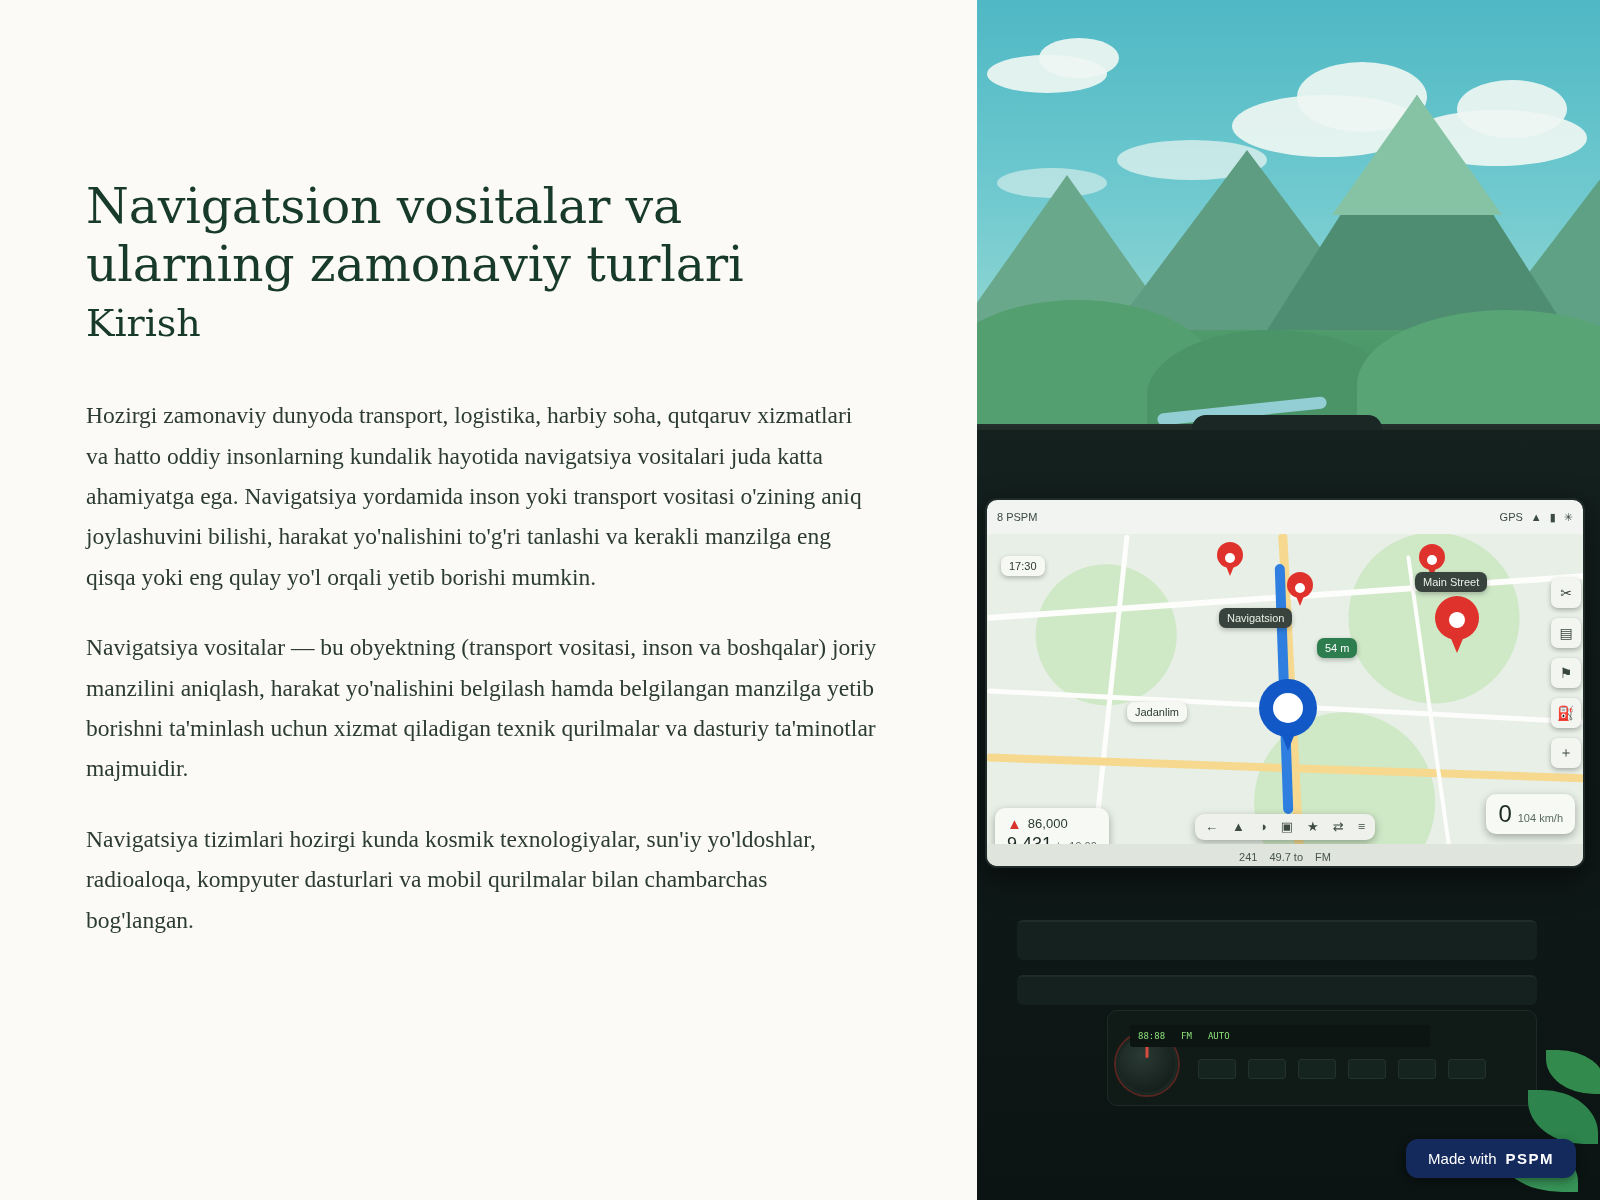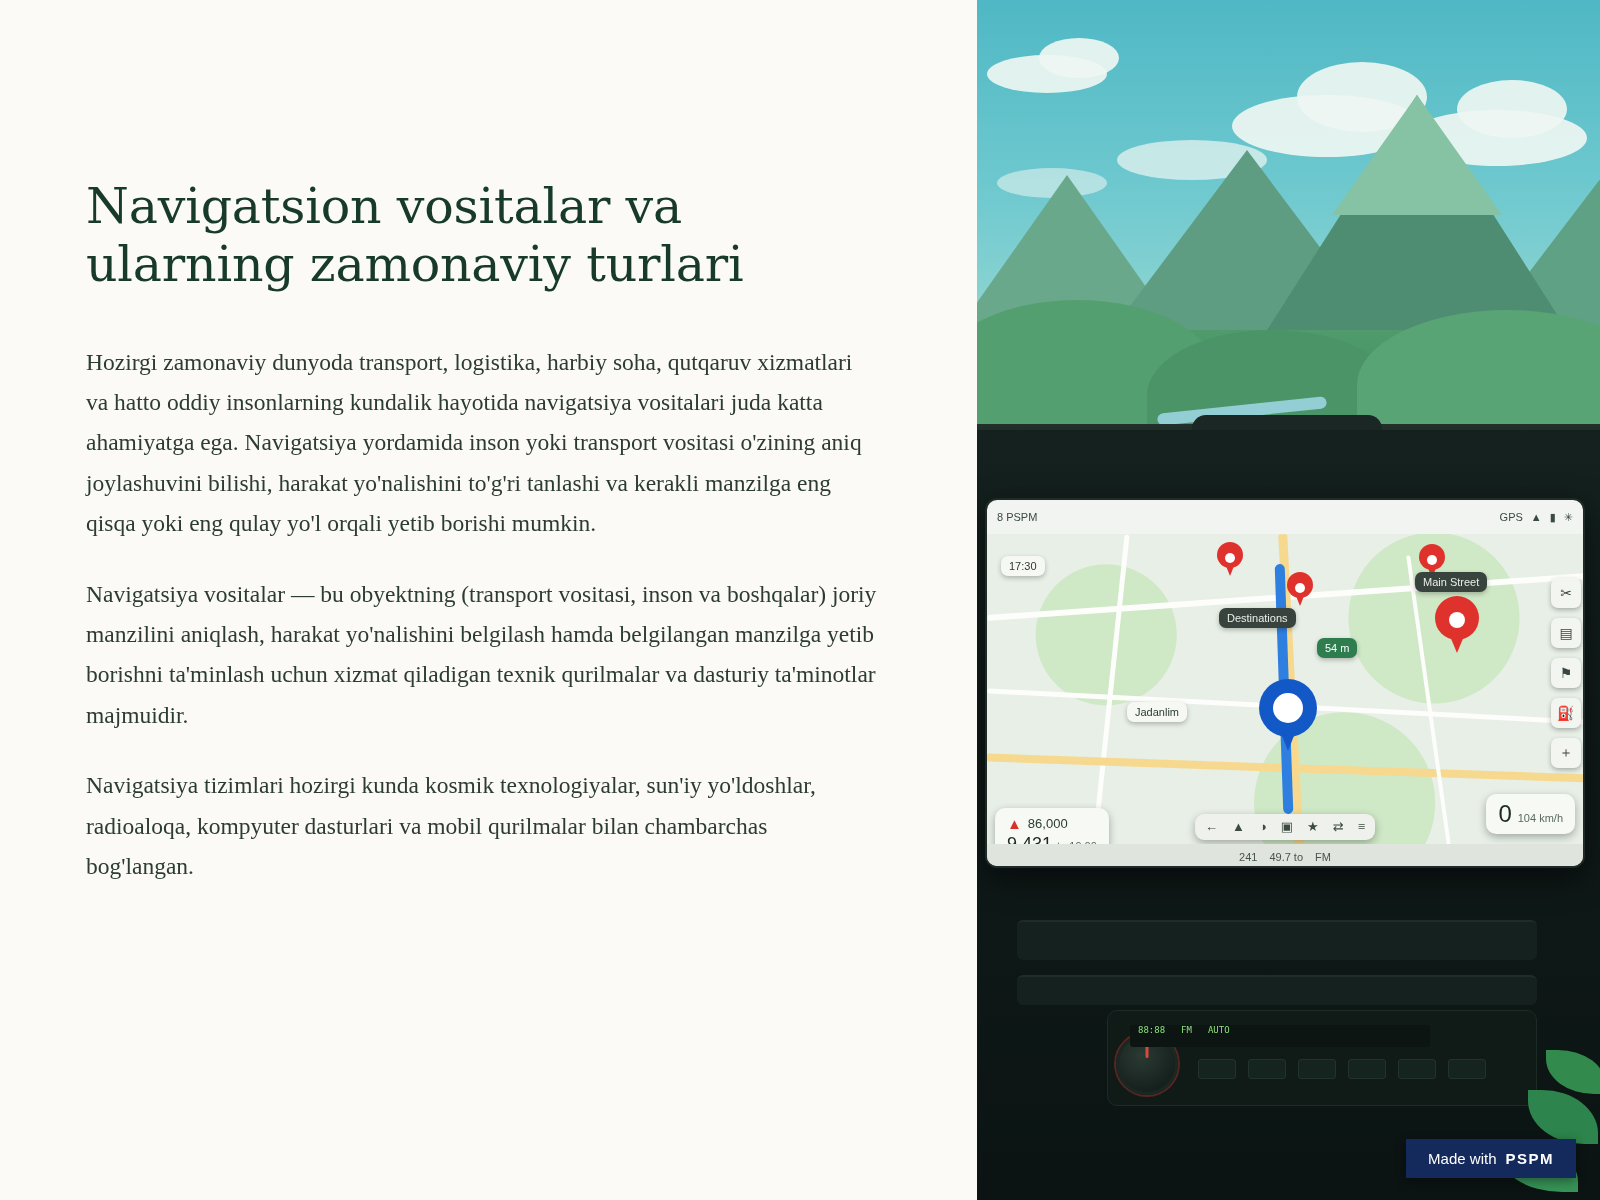--- a/index.html
+++ b/index.html
@@ -237,21 +237,21 @@
     position:absolute; background:#15211e; border-radius:6px;
     border-top:2px solid #1f2d29;
   }
   .console {
     position:absolute; left:130px; top:1010px; width:430px; height:96px;
     background:#101b18; border-radius:10px; border:1px solid #1d2a26;
   }
   .console-display {
     position:absolute; left:22px; top:14px; width:300px; height:22px;
     background:#0c1512; border-radius:3px;
-    display:flex; gap:16px; padding:0 8px;
+    display:flex; align-items:center; gap:16px; padding:0 8px;
   }
   .console-display span { color:#8de07a; font-size:9px; font-family:"DejaVu Sans Mono", monospace;}
   .console-btn {
     position:absolute; top:48px; width:38px; height:20px;
     background:#16241f; border:1px solid #22332c; border-radius:3px;
   }
   .knob {
     position:absolute; left:8px; top:22px; width:62px; height:62px;
     border-radius:50%;
     background:radial-gradient(circle at 40% 35%, #2b3a34, #0e1714);
@@ -267,38 +267,39 @@
   }
   .leaf span {
     position:absolute; background:#2f8a4f; border-radius:0 80% 0 80%;
     opacity:.95;
   }
 
   
   .gamma-badge {
     position:absolute; right:24px; bottom:22px;
     background:#142a5c; color:#fff;
-    border-radius:0;
+    border-radius:12px;
     padding:11px 22px;
     display:flex; align-items:center; gap:9px;
     font-family:"Liberation Sans", sans-serif;
     font-size:15px;
     box-shadow:0 3px 10px rgba(0,0,0,.4);
   }
   .gamma-badge .brand {
     font-weight:bold; letter-spacing:1.5px; font-size:15px;
   }
 </style>
 </head>
 <body>
 
 <div class="page">
 
   <div class="content">
     <h1 class="title">Navigatsion vositalar va ularning zamonaviy turlari</h1>
+    <h2 class="subtitle">Kirish</h2>
     <div class="body-copy">
       <p>Hozirgi zamonaviy dunyoda transport, logistika, harbiy soha, qutqaruv xizmatlari va hatto oddiy insonlarning kundalik hayotida navigatsiya vositalari juda katta ahamiyatga ega. Navigatsiya yordamida inson yoki transport vositasi o'zining aniq joylashuvini bilishi, harakat yo'nalishini to'g'ri tanlashi va kerakli manzilga eng qisqa yoki eng qulay yo'l orqali yetib borishi mumkin.</p>
       <p>Navigatsiya vositalar — bu obyektning (transport vositasi, inson va boshqalar) joriy manzilini aniqlash, harakat yo'nalishini belgilash hamda belgilangan manzilga yetib borishni ta'minlash uchun xizmat qiladigan texnik qurilmalar va dasturiy ta'minotlar majmuidir.</p>
       <p>Navigatsiya tizimlari hozirgi kunda kosmik texnologiyalar, sun'iy yo'ldoshlar, radioaloqa, kompyuter dasturlari va mobil qurilmalar bilan chambarchas bog'langan.</p>
     </div>
   </div>
 
   <div class="visual">
 
     <div class="sky"></div>
@@ -371,21 +372,21 @@
               <div class="tip"></div>
               <div class="dot"></div>
           </div>
           <div class="pos-marker" style="left:272px;top:145px;">
             <div class="head"></div>
               <div class="tip"></div>
               <div class="dot"></div>
           </div>
 
           <div class="map-chip" style="left:14px;top:22px;">17:30</div>
-          <div class="map-chip dark" style="left:232px;top:74px;">Destinations</div>
+          <div class="map-chip dark" style="left:232px;top:74px;">Navigatsion</div>
           <div class="map-chip dark" style="left:428px;top:38px;">Main Street</div>
           <div class="map-chip green" style="left:330px;top:104px;">54 m</div>
           <div class="map-chip" style="left:140px;top:168px;">Jadanlim</div>
 
           <div class="eta-card">
             <div class="row1">
               <span class="arrow">▲</span>
               <span>86,000</span>
             </div>
             <div class="row2">

